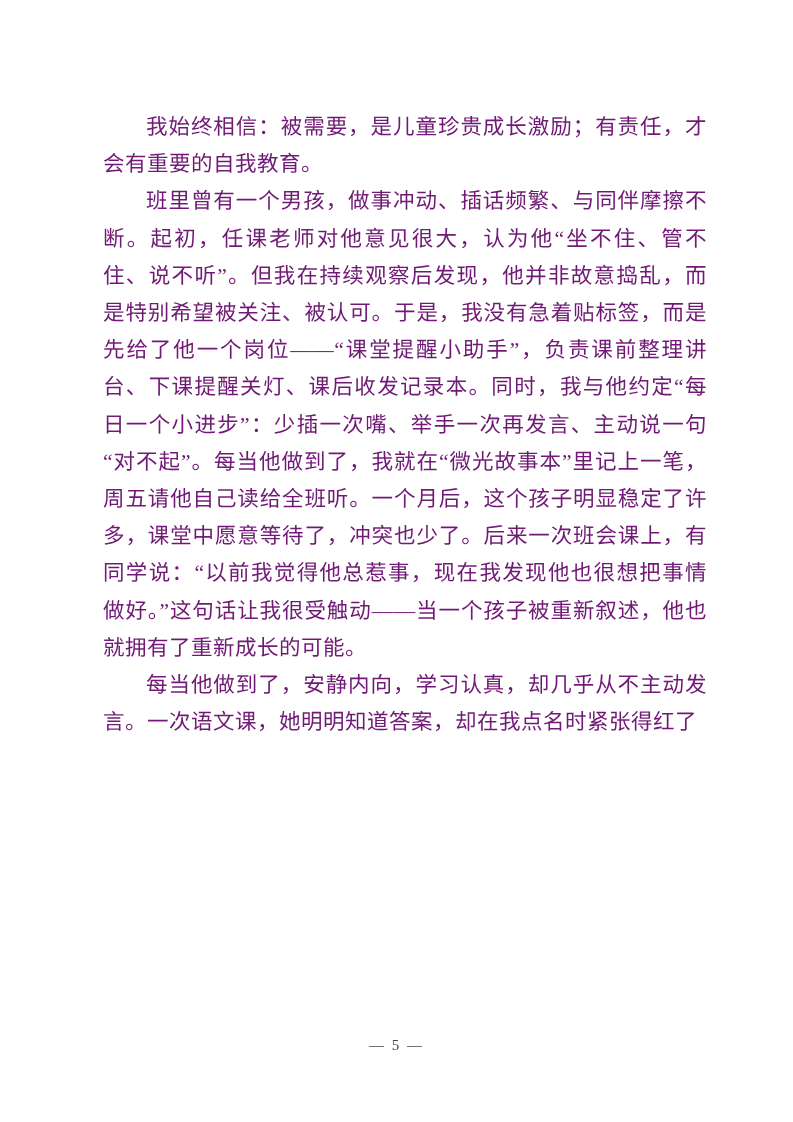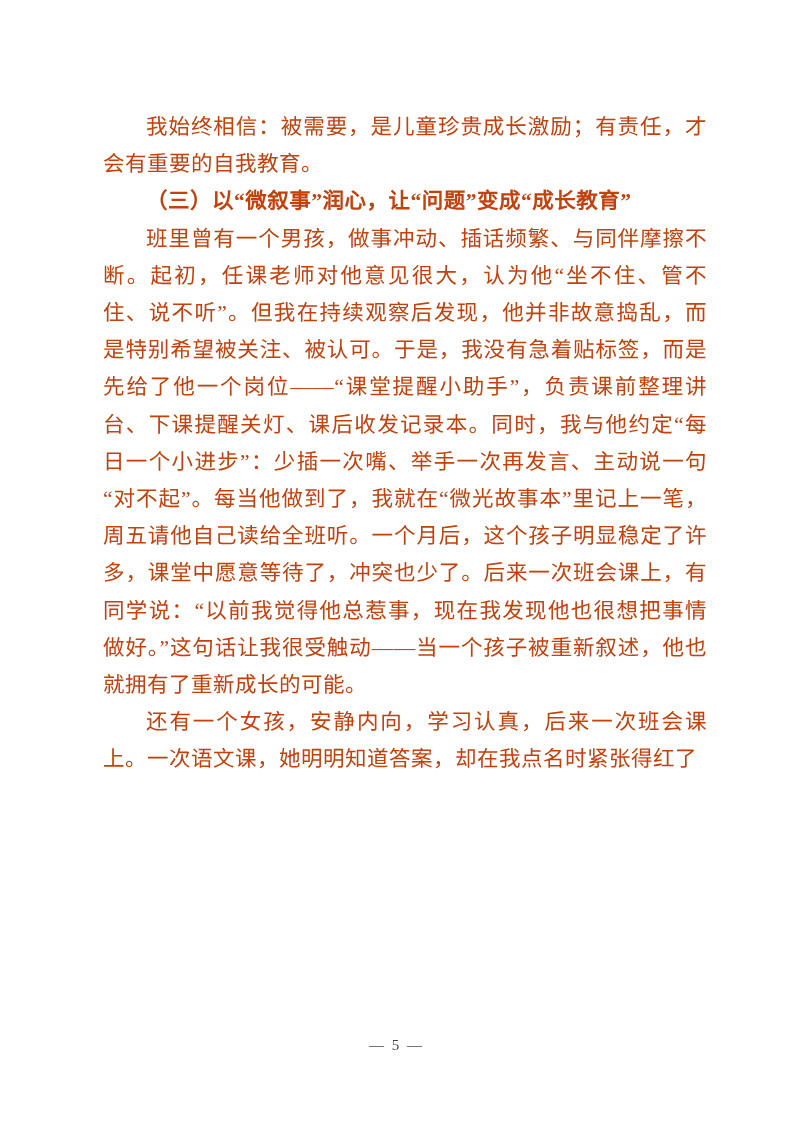--- a/index.html
+++ b/index.html
@@ -30,21 +30,21 @@
     width: 604px;
   }
   .para {
     margin: 0;
     font-size: 21.5px;
     line-height: 37.2px;
     text-align: justify;
     text-justify: inter-ideograph;
     text-indent: 2em;
     letter-spacing: 0.5px;
-    color: #c2410c;
+    color: #701a75;
   }
   .para.heading {
     font-weight: bold;
     text-align: left;
   }
   .footer {
     position: absolute;
     left: 0;
     top: 1034px;
     width: 793px;
@@ -54,19 +54,18 @@
     color: #444444;
     letter-spacing: 2px;
   }
 </style>
 </head>
 <body>
 
 <div class="page">
   <div class="content">
     <p class="para">我始终相信：被需要，是儿童珍贵成长激励；有责任，才会有重要的自我教育。</p>
-    <p class="para heading">（三）以“微叙事”润心，让“问题”变成“成长教育”</p>
     <p class="para">班里曾有一个男孩，做事冲动、插话频繁、与同伴摩擦不断。起初，任课老师对他意见很大，认为他“坐不住、管不住、说不听”。但我在持续观察后发现，他并非故意捣乱，而是特别希望被关注、被认可。于是，我没有急着贴标签，而是先给了他一个岗位——“课堂提醒小助手”，负责课前整理讲台、下课提醒关灯、课后收发记录本。同时，我与他约定“每日一个小进步”：少插一次嘴、举手一次再发言、主动说一句“对不起”。每当他做到了，我就在“微光故事本”里记上一笔，周五请他自己读给全班听。一个月后，这个孩子明显稳定了许多，课堂中愿意等待了，冲突也少了。后来一次班会课上，有同学说：“以前我觉得他总惹事，现在我发现他也很想把事情做好。”这句话让我很受触动——当一个孩子被重新叙述，他也就拥有了重新成长的可能。</p>
-    <p class="para">还有一个女孩，安静内向，学习认真，后来一次班会课上。一次语文课，她明明知道答案，却在我点名时紧张得红了</p>
+    <p class="para">每当他做到了，安静内向，学习认真，却几乎从不主动发言。一次语文课，她明明知道答案，却在我点名时紧张得红了</p>
   </div>
 
   <div class="footer">— 5 —</div>
 </div>
 
 </body></html>

